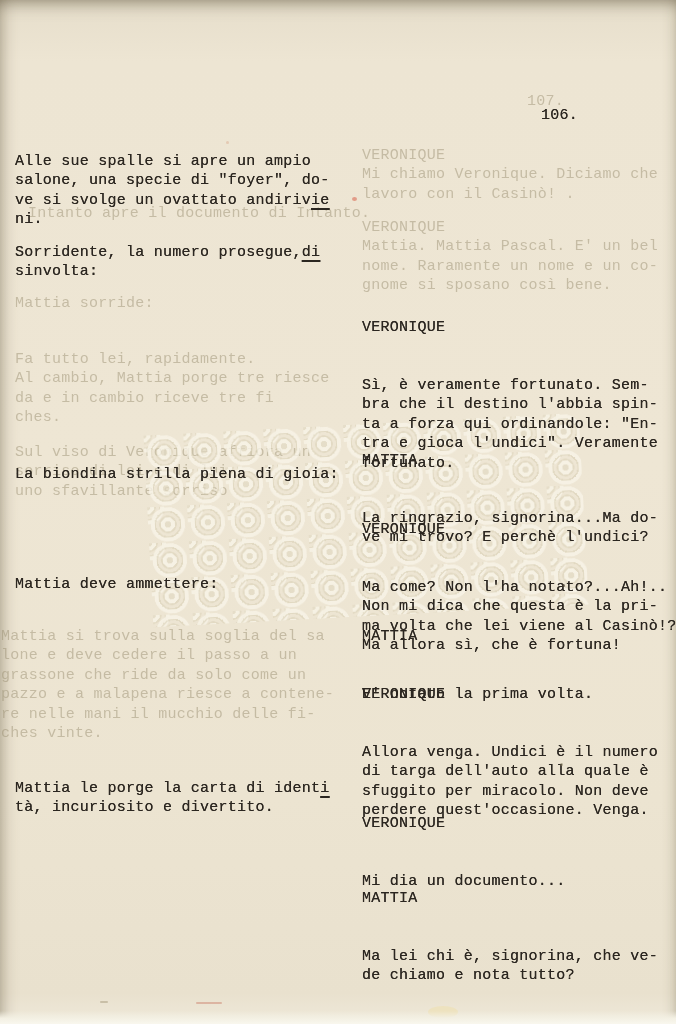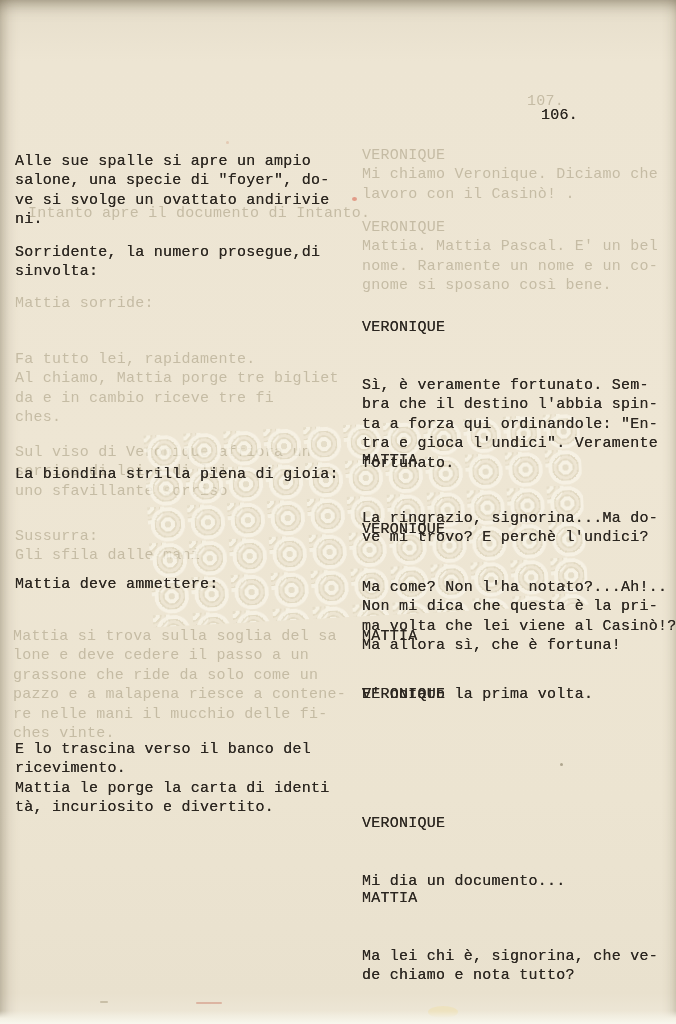--- a/index.html
+++ b/index.html
@@ -16,20 +16,21 @@
       inset -11px 0 14px -11px rgba(90,78,54,.30),
       inset 0 -5px 10px -7px rgba(90,78,54,.18);
   }
   .txt{
     position:absolute;
     font-size:15px;line-height:19.4px;letter-spacing:.25px;
     white-space:pre;
     text-shadow:0 0 .45px rgba(43,38,32,.85);
   }
   .u{
+    text-decoration:underline;
     text-decoration-thickness:1.5px;
     text-underline-offset:3.5px;
   }
   .ghost{
     color:#9a8f72;
     opacity:.48;
     filter:blur(.35px);
     text-shadow:none;
   }
   #watermark{
@@ -58,51 +59,47 @@
   <div class="txt ghost" style="left:362px;top:146px">VERONIQUE
 Mi chiamo Veronique. Diciamo che
 lavoro con il Casinò! .</div>
   <div class="txt ghost" style="left:28px;top:204px">Intanto apre il documento di Intanto.</div>
   <div class="txt ghost" style="left:362px;top:218px">VERONIQUE
 Mattia. Mattia Pascal. E' un bel
 nome. Raramente un nome e un co-
 gnome si sposano così bene.</div>
   <div class="txt ghost" style="left:15px;top:294px">Mattia sorride:</div>
   <div class="txt ghost" style="left:15px;top:350px">Fa tutto lei, rapidamente.
-Al chiamo, Mattia porge tre bigliet
+Al cambio, Mattia porge tre riesce
 da e in cambio riceve tre fi
 ches.</div>
   <div class="txt ghost" style="left:15px;top:443px">Sul viso di Veronique affiora un
 sorriso di lei e di lui
 uno sfavillante sorriso</div>
-  <div class="txt ghost" style="left:15px;top:527px">Sussurra:
-Gli sfila dalle mani</div>
-  <div class="txt ghost" style="left:13px;top:627px">Mattia si trova sulla soglia del sa
+  <div class="txt ghost" style="left:1px;top:627px">Mattia si trova sulla soglia del sa
 lone e deve cedere il passo a un
 grassone che ride da solo come un
 pazzo e a malapena riesce a contene-
 re nelle mani il mucchio delle fi-
 ches vinte.</div>
 
   <div id="watermark"></div>
 
   <div class="txt" style="left:541px;top:106px">106.</div>
 
   <div class="txt" style="left:15px;top:152px"><span>Alle sue spalle si apre un ampio
 salone, una specie di "foyer", do-
 ve si svolge un ovattato andiriv</span><span class="u">ie</span><span>
 ni.</span></div>
 
   <div class="txt" style="left:15px;top:243px"><span>Sorridente, la numero prosegue,</span><span class="u">di</span><span>
 sinvolta:</span></div>
 
   <div class="txt" style="left:15px;top:465px">La biondina strilla piena di gioia:</div>
   <div class="txt" style="left:15px;top:575px">Mattia deve ammettere:</div>
-  <div class="txt" style="left:15px;top:740px">E lo trascina verso il banco del
-ricevimento.</div>
 
   <div class="txt" style="left:15px;top:779px"><span>Mattia le porge la carta di ident</span><span class="u">i</span><span>
 tà, incuriosito e divertito.</span></div>
 
   <div class="txt" style="left:362px;top:279px">
     <div>VERONIQUE</div>
     <div>Sì, è veramente fortunato. Sem-
 bra che il destino l'abbia spin-
 ta a forza qui ordinandole: "En-
 tra e gioca l'undici". Veramente
@@ -123,20 +120,24 @@
 Ma allora sì, che è fortuna!</div>
   </div>
 
   <div class="txt" style="left:362px;top:588px">
     <div>MATTIA</div>
     <div>E' notato la prima volta.</div>
   </div>
 
   <div class="txt" style="left:362px;top:646px">
     <div>VERONIQUE</div>
+    <div>Allora venga. Undici è il numero
+di targa dell'auto alla quale è
+sfuggito per miracolo. Non deve
+perdere quest'occasione. Venga.</div>
   </div>
 
   <div class="txt" style="left:362px;top:775px">
     <div>VERONIQUE</div>
     <div>Mi dia un documento...</div>
   </div>
 
   <div class="txt" style="left:362px;top:850px">
     <div>MATTIA</div>
     <div>Ma lei chi è, signorina, che ve-

